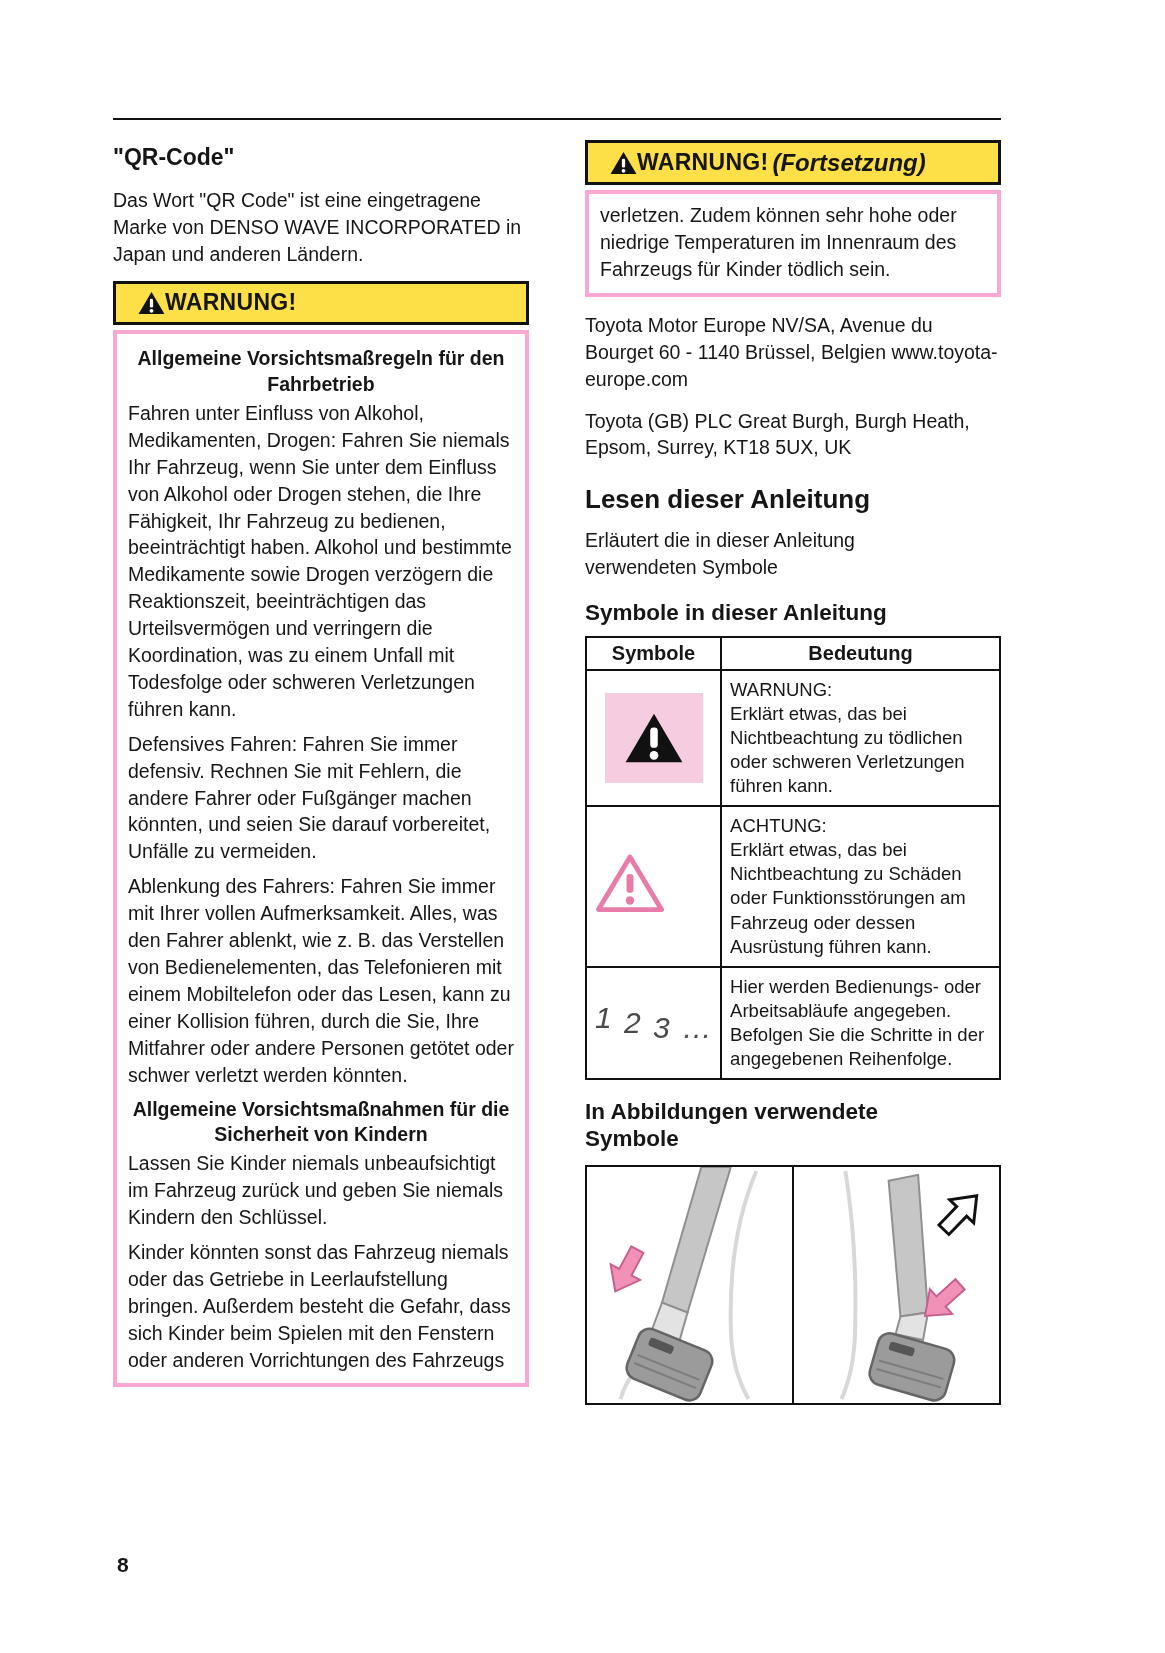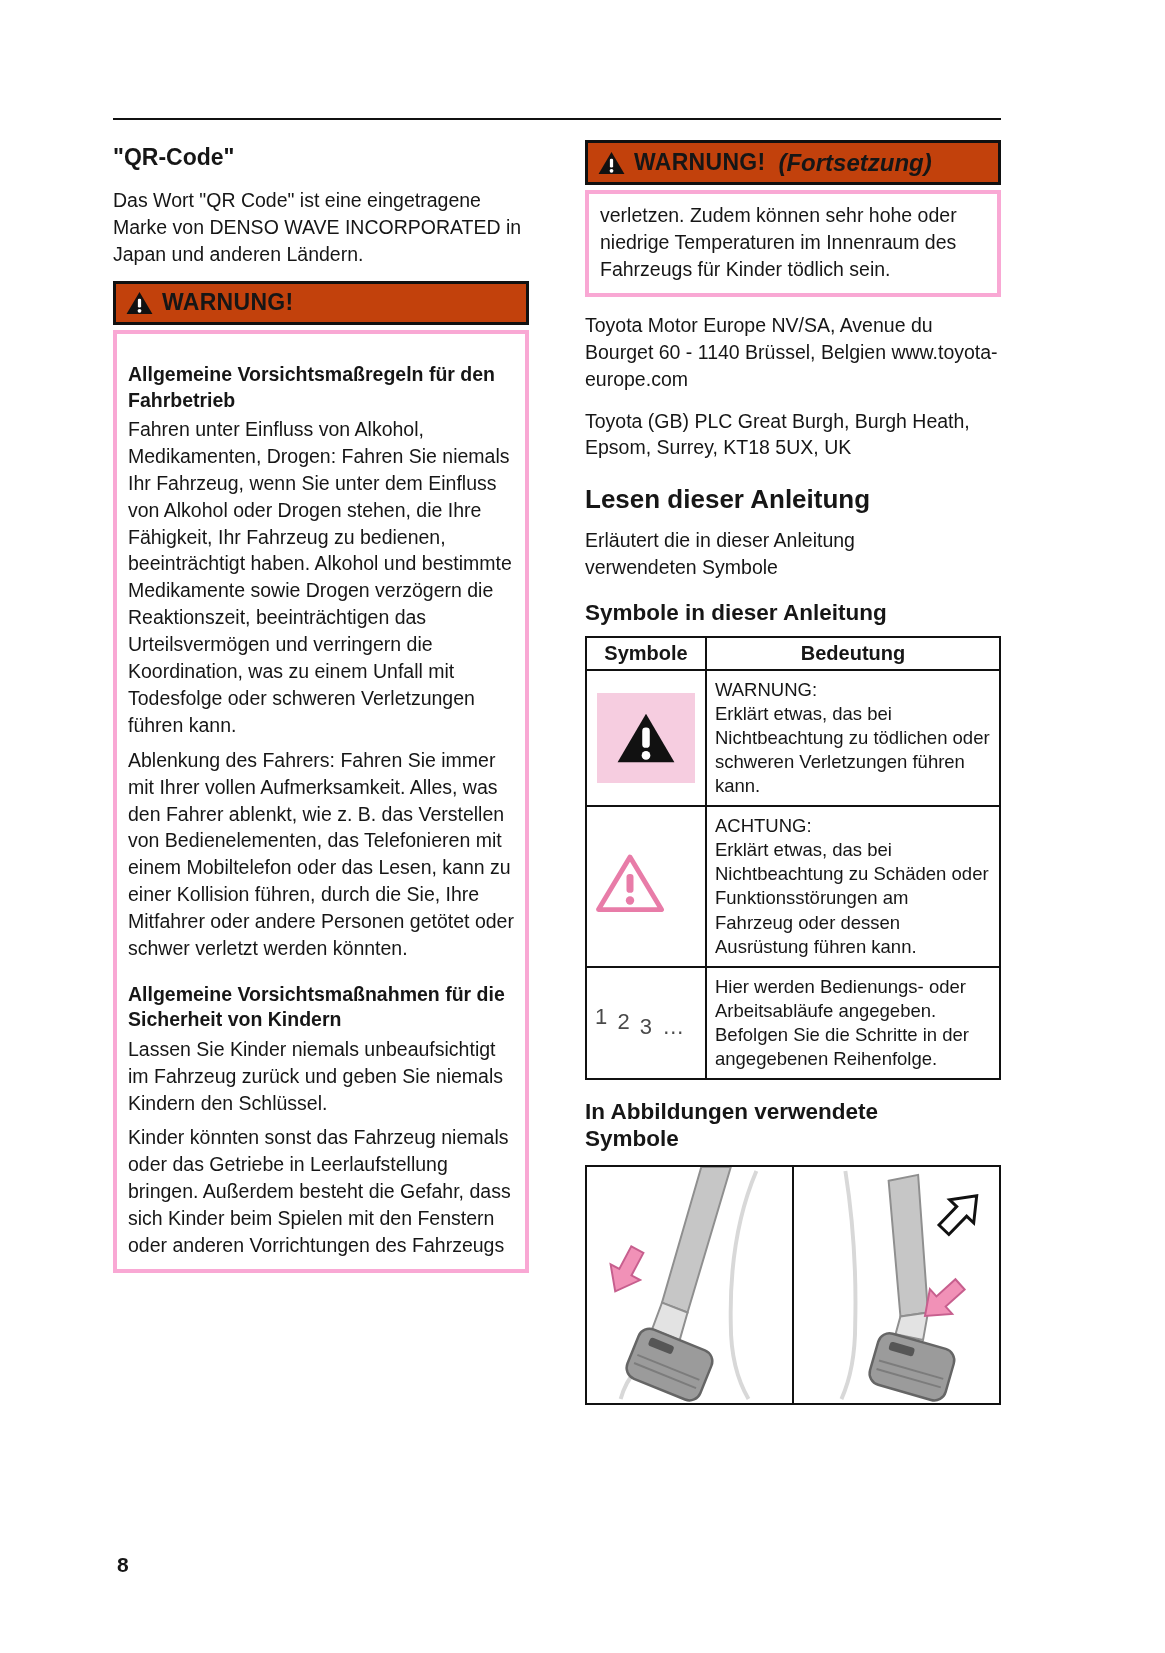--- a/index.html
+++ b/index.html
@@ -17,35 +17,35 @@
   .rule { border-top: 2px solid #111; margin-bottom: 20px; }
   .cols { display: flex; gap: 56px; align-items: flex-start; }
   .col { width: 416px; font-size: 19.5px; line-height: 1.38; }
 
   .qr-heading { font-size: 23px; font-weight: bold; margin: 2px 0 13px; }
   .body-text { margin: 0 0 14px; }
 
   
   .warnbox { margin-top: 8px; }
   .warn-header {
-    display: flex; align-items: center; gap: 9px;
-    background: #c2410c;
+    display: flex; align-items: center; 
+    background: #fde047;
     border: 3px solid #111;
-    padding: 3px 10px;
+    padding: 3px 22px;
   }
   .warn-icon { display: inline-flex; width: 27px; height: 24px; flex: 0 0 auto; }
   .warn-icon svg { width: 100%; height: 100%; }
   .warn-title { font-weight: bold; font-size: 23px; letter-spacing: 0.3px; }
   .warn-sub { font-weight: bold; font-style: italic; font-size: 24px; margin-left: 4px; }
   .warn-body {
     border: 4px solid #f9a8d4;
     margin-top: 5px;
     padding: 8px 11px 10px;
   }
-  .warn-body h4 { font-size: 19.5px; font-weight: bold; margin: 20px 0 3px; line-height: 1.3; }
+  .warn-body h4 { font-size: 19.5px; font-weight: bold; margin: 4px 0 3px; line-height: 1.3; text-align: center; }
   .warn-body p { margin: 0 0 8px; }
   .warn-body p:last-child { margin-bottom: 0; }
 
   
   .addr { margin: 15px 0 0; }
   .reading-heading { font-size: 26px; font-weight: bold; margin: 24px 0 12px; line-height: 1.15; }
   .intro { margin: 0 0 6px; max-width: 350px; }
   .section-heading { font-size: 22.5px; font-weight: bold; margin: 18px 0 9px; line-height: 1.22; }
   .illus-heading { max-width: 350px; }
 
@@ -60,21 +60,21 @@
     padding: 7px 8px; font-size: 18.5px; line-height: 1.3;
   }
   .sym-cell { width: 120px; }
   .pinkbox {
     width: 98px; height: 90px; margin: 0 auto;
     background: #f6cde0;
     display: flex; align-items: center; justify-content: center;
   }
   .pinkbox svg { width: 58px; height: 52px; }
   .caution-icon svg { width: 70px; height: 62px; }
-  .steps { font-size: 22px; color: #4a4a4a; letter-spacing: 2px; white-space: nowrap; }
+  .steps { font-size: 30px; color: #4a4a4a; letter-spacing: 2px; white-space: nowrap; font-style: italic; }
   .steps span { display: inline-block; position: relative; }
   .steps .d1 { top: -5px; }
   .steps .d2 { top: 0; }
   .steps .d3 { top: 5px; }
   .steps .dd { top: 5px; letter-spacing: 0; }
   .meaning-label { margin-bottom: 0; }
 
   
   .illus {
     border: 2px solid #111;
@@ -112,20 +112,21 @@
                 <path d="M50 3 L98 85 L2 85 Z" fill="#111"></path>
                 <rect x="44" y="28" width="12" height="33" rx="5" fill="#fff"></rect>
                 <circle cx="50" cy="73" r="7" fill="#fff"></circle>
               </svg>
             </span>
             <span class="warn-title">WARNUNG!</span>
           </div>
           <div class="warn-body">
             <h4>Allgemeine Vorsichtsmaßregeln für den Fahrbetrieb</h4>
             <p>Fahren unter Einfluss von Alkohol, Medikamenten, Drogen: Fahren Sie niemals Ihr Fahrzeug, wenn Sie unter dem Einfluss von Alkohol oder Drogen stehen, die Ihre Fähigkeit, Ihr Fahrzeug zu bedienen, beeinträchtigt haben. Alkohol und bestimmte Medikamente sowie Drogen verzögern die Reaktionszeit, beeinträchtigen das Urteilsvermögen und verringern die Koordination, was zu einem Unfall mit Todesfolge oder schweren Verletzungen führen kann.</p>
+            <p>Defensives Fahren: Fahren Sie immer defensiv. Rechnen Sie mit Fehlern, die andere Fahrer oder Fußgänger machen könnten, und seien Sie darauf vorbereitet, Unfälle zu vermeiden.</p>
             <p>Ablenkung des Fahrers: Fahren Sie immer mit Ihrer vollen Aufmerksamkeit. Alles, was den Fahrer ablenkt, wie z. B. das Verstellen von Bedienelementen, das Telefonieren mit einem Mobiltelefon oder das Lesen, kann zu einer Kollision führen, durch die Sie, Ihre Mitfahrer oder andere Personen getötet oder schwer verletzt werden könnten.</p>
             <h4>Allgemeine Vorsichtsmaßnahmen für die Sicherheit von Kindern</h4>
             <p>Lassen Sie Kinder niemals unbeaufsichtigt im Fahrzeug zurück und geben Sie niemals Kindern den Schlüssel.</p>
             <p>Kinder könnten sonst das Fahrzeug niemals oder das Getriebe in Leerlaufstellung bringen. Außerdem besteht die Gefahr, dass sich Kinder beim Spielen mit den Fenstern oder anderen Vorrichtungen des Fahrzeugs</p>
           </div>
         </section>
       </div>
 
       <div class="col">
 

